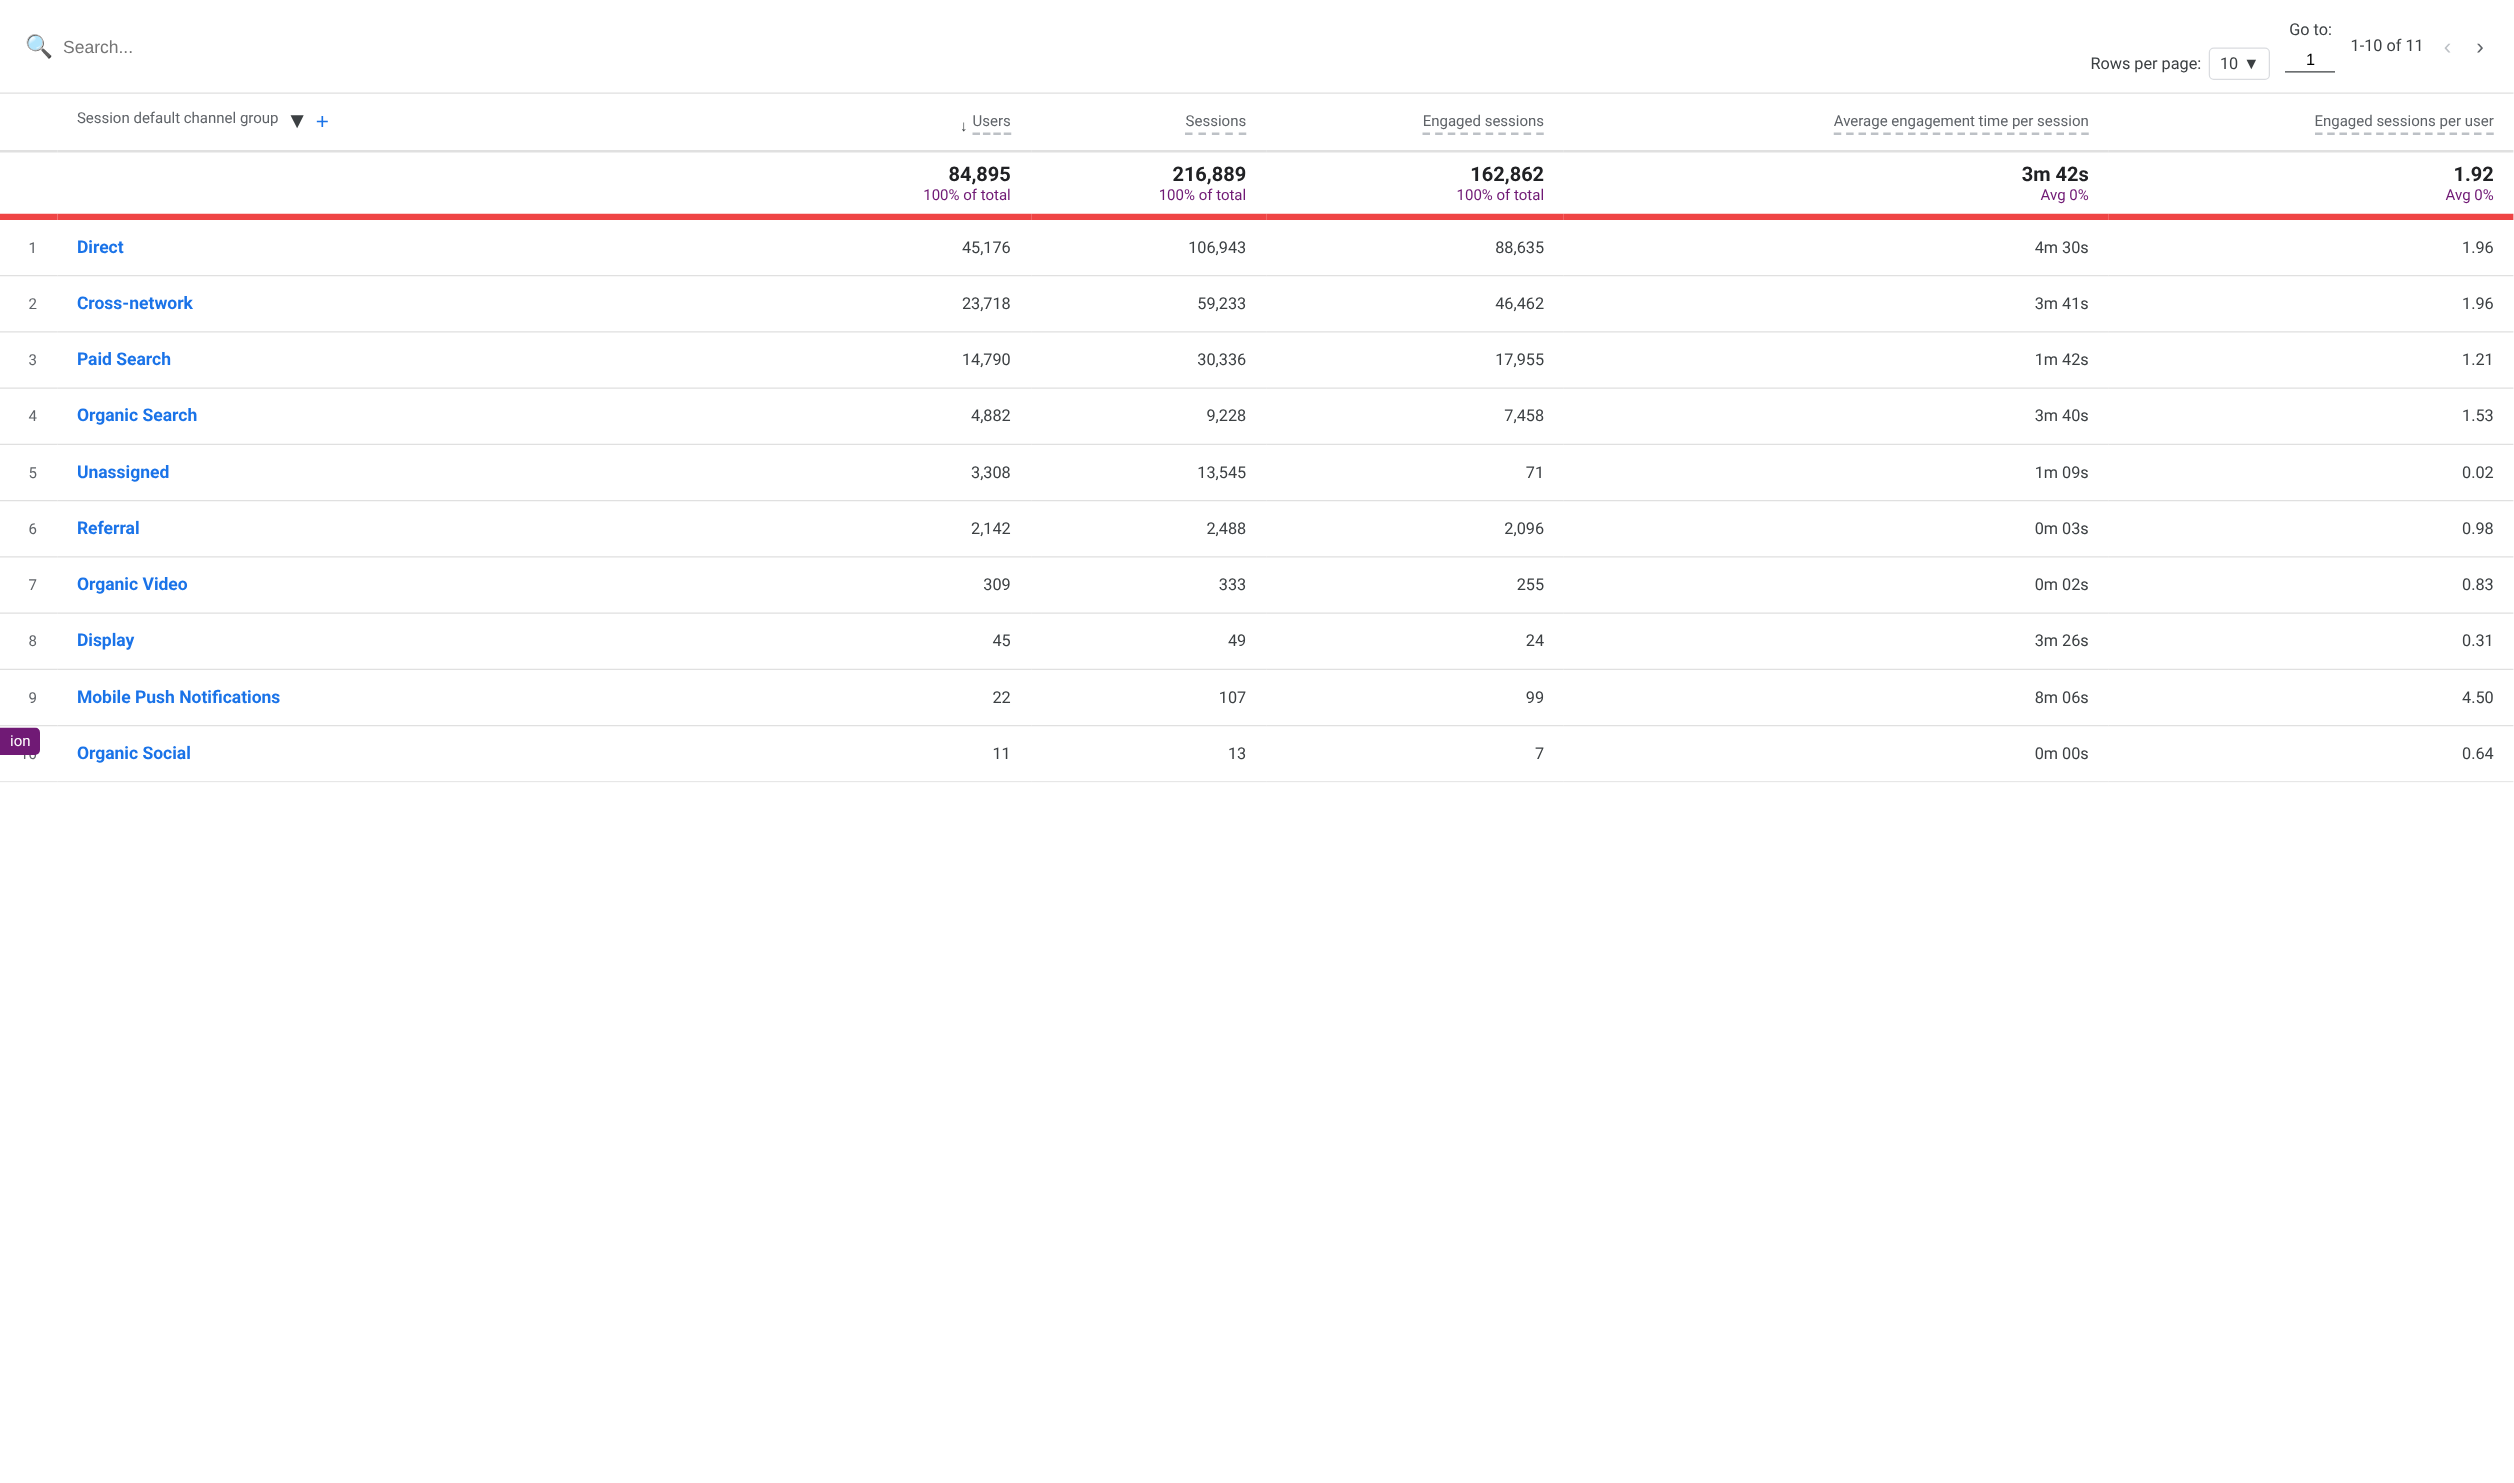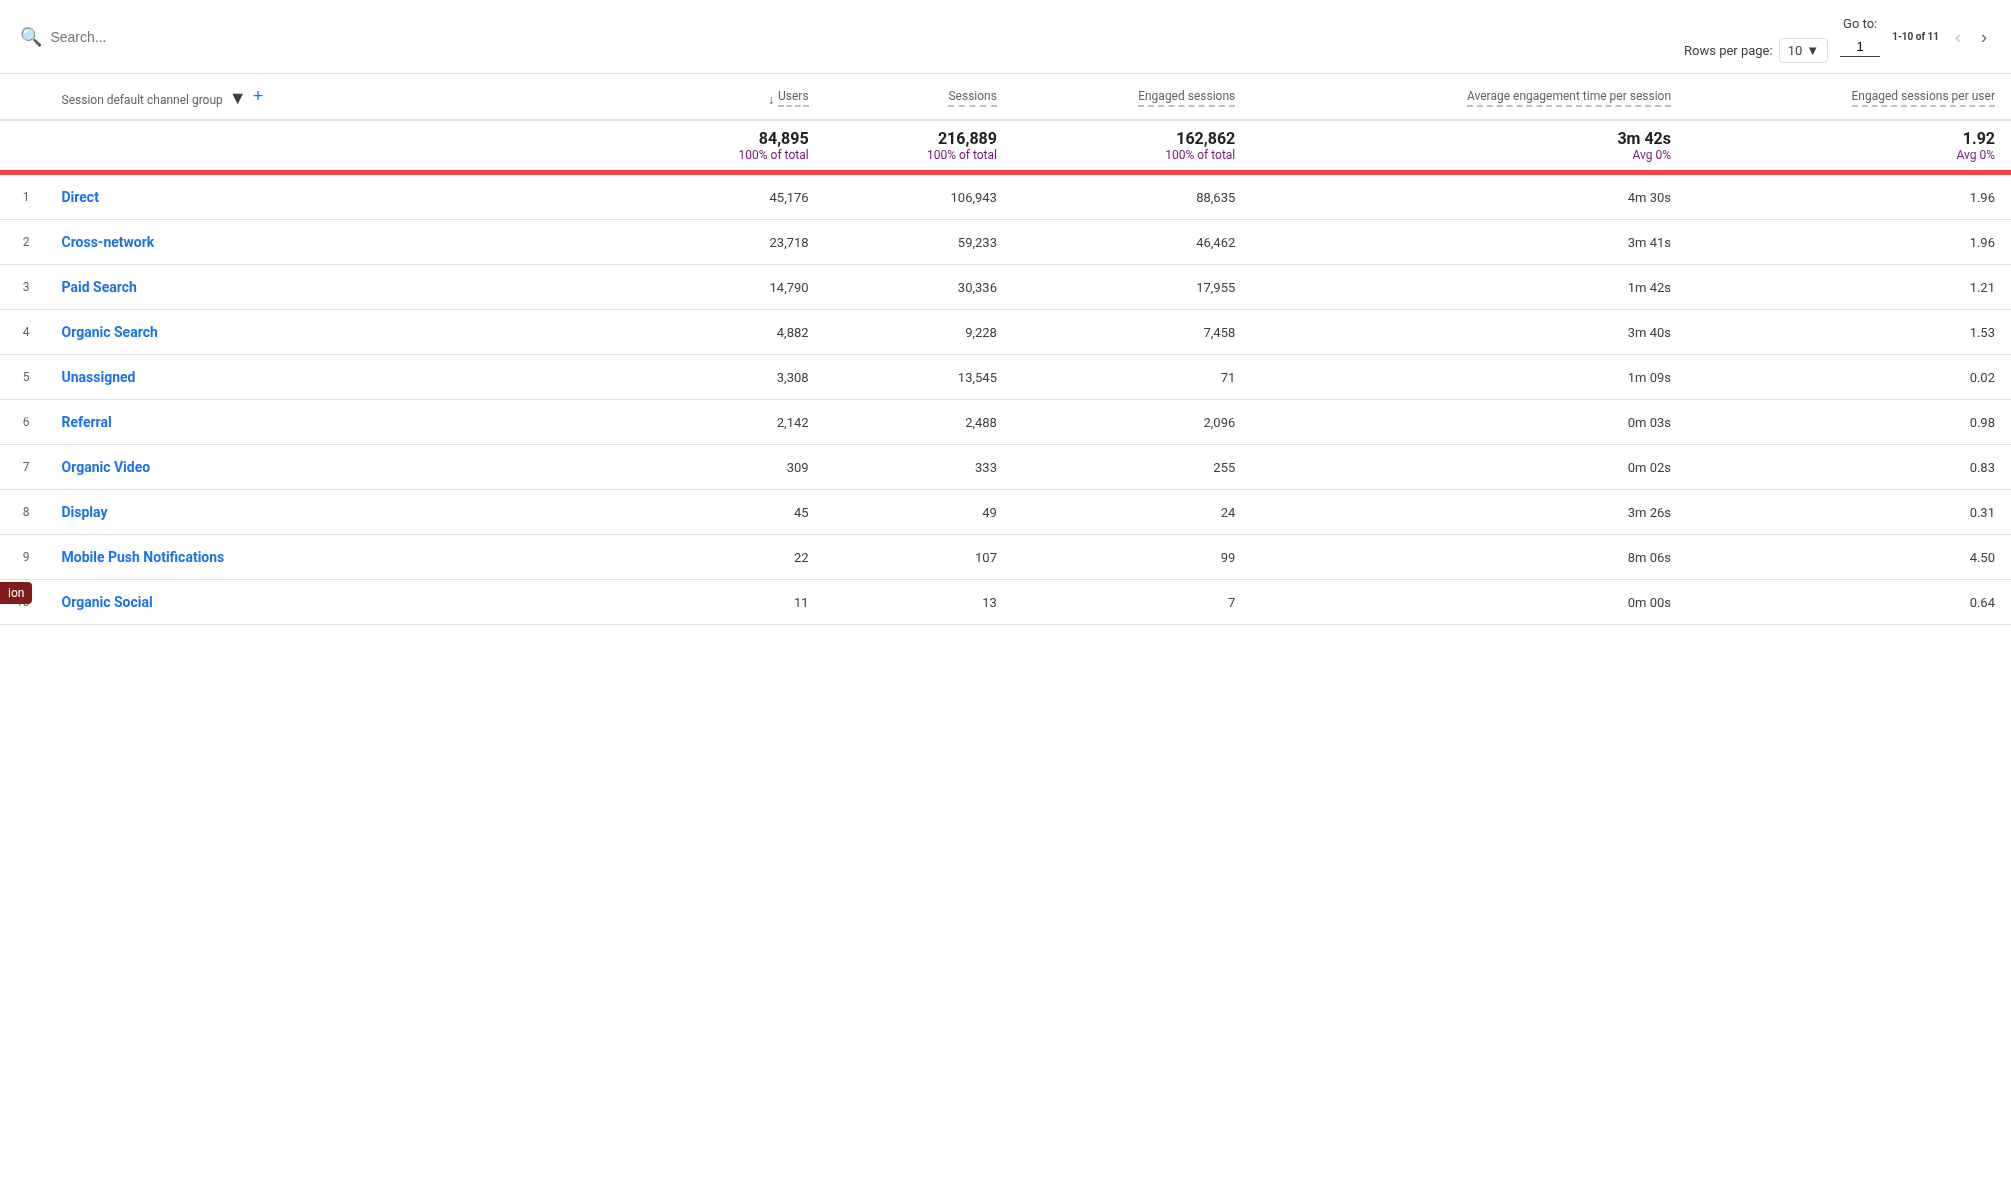--- a/index.html
+++ b/index.html
@@ -76,23 +76,22 @@
       width: 40px;
       border: none;
       border-bottom: 1px solid #3c4043;
       text-align: center;
       font-size: 13px;
       outline: none;
       padding: 2px 4px;
     }
 
     .page-info {
-      font-size: 10px;
-      color: #3c4043;
-      font-weight: bold;
+      font-size: 13px;
+      color: #3c4043;
     }
 
     .nav-btn {
       background: none;
       border: none;
       cursor: pointer;
       font-size: 18px;
       color: #5f6368;
       padding: 4px;
       line-height: 1;
@@ -212,21 +211,21 @@
       font-weight: 700;
       font-size: 14px;
       color: #1a73e8;
       padding-left: 16px;
       margin-top: 43px;
     }
 
     
     .dim-header {
       display: flex;
-      align-items: flex-end;
+      align-items: flex-start;
       gap: 6px;
     }
 
     .dropdown-btn {
       background: none;
       border: none;
       cursor: pointer;
       color: #3c4043;
       font-size: 18px;
       padding: 0;
@@ -242,21 +241,21 @@
       padding: 0;
       font-weight: 400;
     }
 
     
     .side-label {
       position: fixed;
       left: 0;
       top: 50%;
       transform: translateY(-50%);
-      background: #7f1d1d;
+      background: #701a75;
       color: #fff;
       font-size: 12px;
       padding: 4px 8px;
       border-radius: 0 4px 4px 0;
       writing-mode: horizontal-tb;
     }
   </style>
 </head>
 <body>
 

